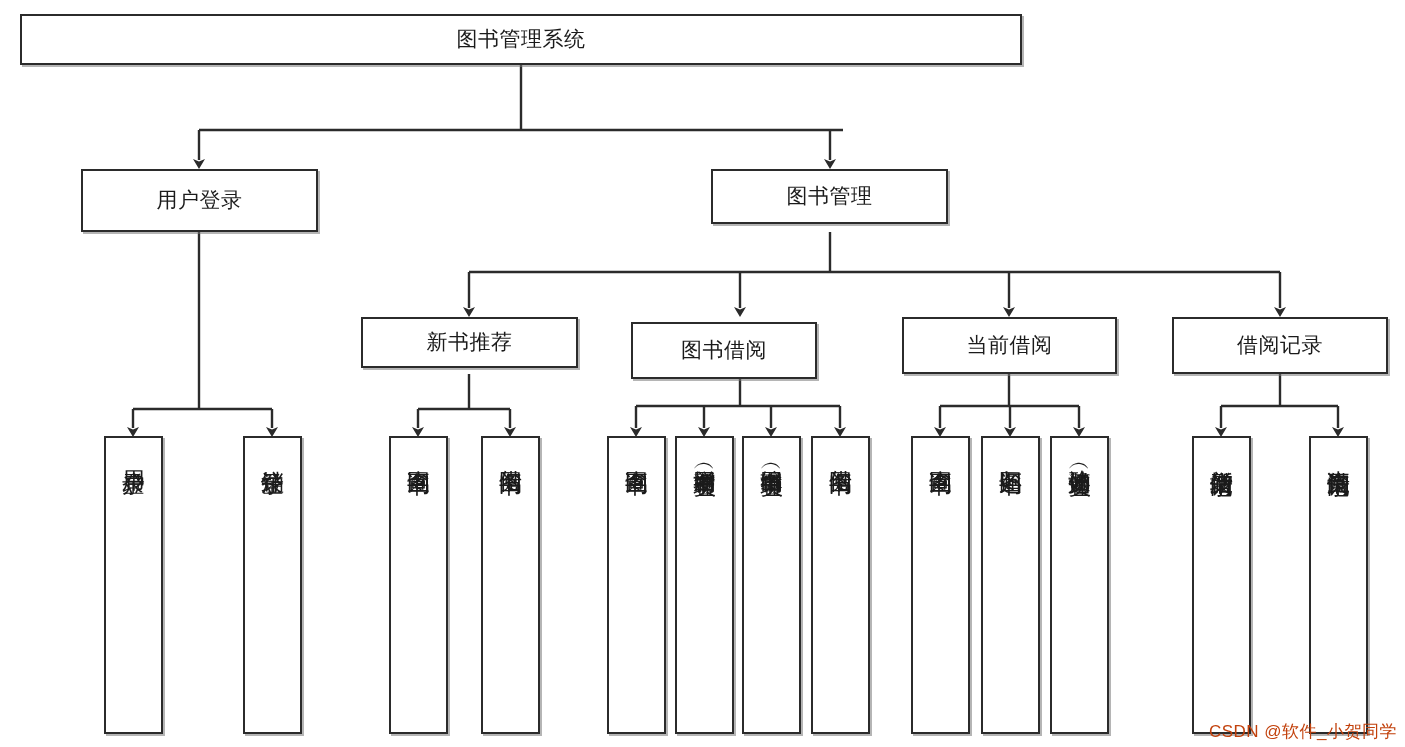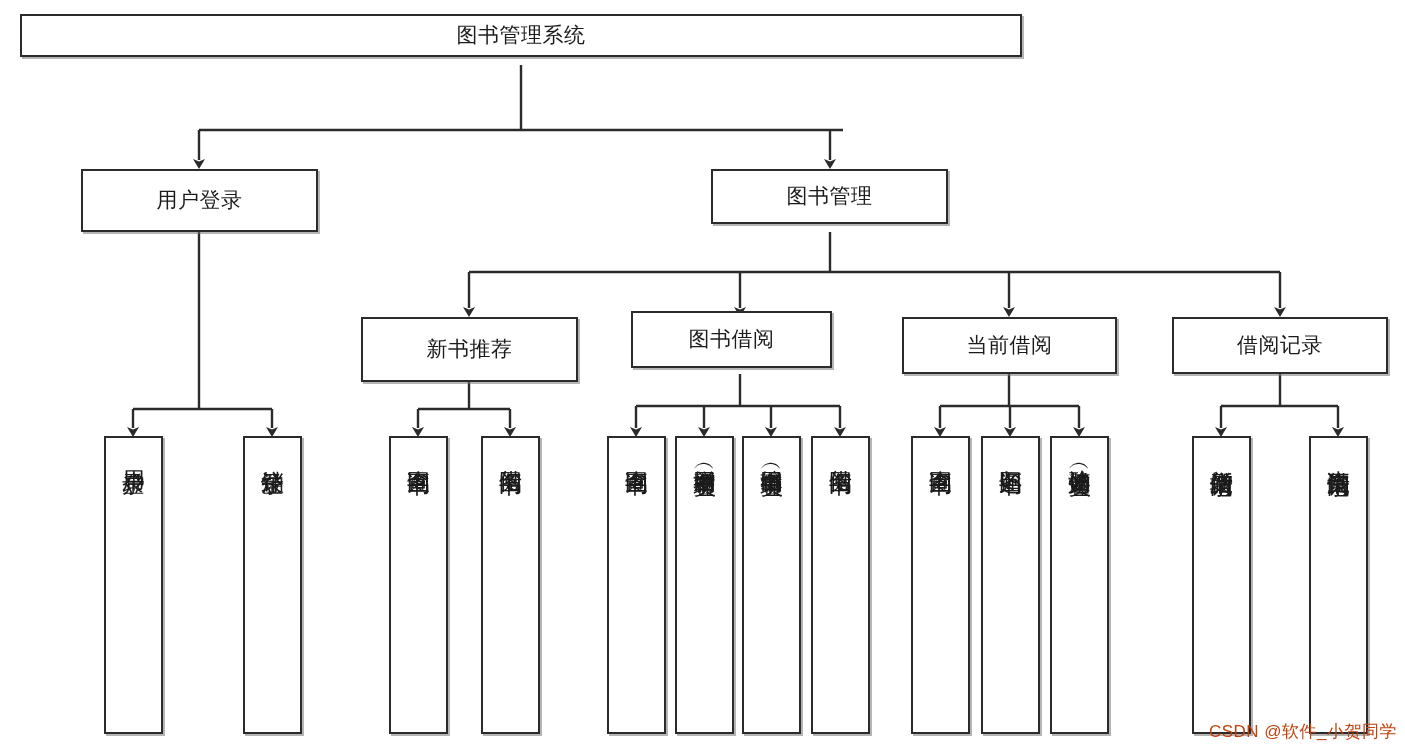--- a/index.html
+++ b/index.html
@@ -116,35 +116,35 @@
       <path d="M1010,406 L1010,428" marker-end="url(#arrow)"></path>
       <path d="M1079,406 L1079,428" marker-end="url(#arrow)"></path>
 
       <path d="M1280,374 L1280,406"></path>
       <path d="M1221,406 L1338,406"></path>
       <path d="M1221,406 L1221,428" marker-end="url(#arrow)"></path>
       <path d="M1338,406 L1338,428" marker-end="url(#arrow)"></path>
     </g>
   </svg>
 
-  <div class="node h" id="node-root" style="left: 20px; top: 14px; width: 1002px; height: 43px;">
+  <div class="node h" id="node-root" style="left: 20px; top: 14px; width: 1002px; height: 51px;">
     <span class="label">图书管理系统</span>
   </div>
 
   <div class="node h" id="node-l2-0" style="left: 81px; top: 169px; width: 237px; height: 63px;">
     <span class="label">用户登录</span>
   </div>
   <div class="node h" id="node-l2-1" style="left: 711px; top: 169px; width: 237px; height: 55px;">
     <span class="label">图书管理</span>
   </div>
 
-  <div class="node h" id="node-l3-0" style="left: 361px; top: 317px; width: 217px; height: 65px;">
+  <div class="node h" id="node-l3-0" style="left: 361px; top: 317px; width: 217px; height: 51px;">
     <span class="label">新书推荐</span>
   </div>
-  <div class="node h" id="node-l3-1" style="left: 631px; top: 311px; width: 201px; height: 57px; text-align: center;">
+  <div class="node h" id="node-l3-1" style="left: 631px; top: 322px; width: 186px; height: 57px; text-align: center;">
     <span class="label">图书借阅</span>
   </div>
   <div class="node h" id="node-l3-3" style="left: 1172px; top: 317px; width: 216px; height: 57px;">
     <span class="label">借阅记录</span>
   </div>
   <div class="node h" id="node-l3-2" style="left: 902px; top: 317px; width: 215px; height: 57px;">
     <span class="label">当前借阅</span>
   </div>
 
   <div class="node v" id="node-leaf-0" style="left: 104px; top: 436px; width: 59px; height: 298px;">

